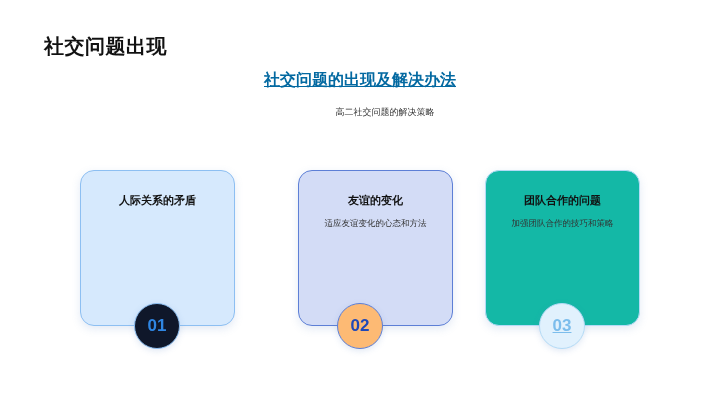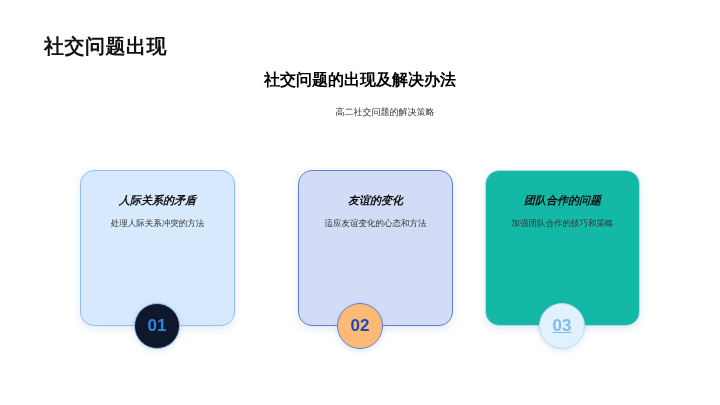--- a/index.html
+++ b/index.html
@@ -8,34 +8,34 @@
       background: #ffffff;
       font-family: "DejaVu Sans", "Liberation Sans", sans-serif;
     }
     .slide { position: relative; width: 720px; height: 390px; background: #ffffff; }
     .section-title {
       position: absolute; left: 44px; top: 33px;
       font-size: 20px; font-weight: bold; color: #111111; letter-spacing: 0.5px;
     }
     .main-title {
       position: absolute; left: 0; width: 720px; top: 70px; text-align: center;
-      font-size: 16px; font-weight: bold; color: #000000;
+      font-size: 16px; font-weight: bold; color: #0369a1; text-decoration: underline;
     }
     .subtitle {
       position: absolute; left: 0; width: 720px; top: 106px; text-align: center;
       font-size: 9px; color: #333333; margin-left: 25px;
     }
     .card {
       position: absolute; top: 170px; width: 155px; height: 156px;
       border-radius: 14px; border: 1px solid;
       box-shadow: 0 3px 8px rgba(100, 140, 200, 0.18);
     }
     .card-title {
       position: absolute; left: 0; right: 0; top: 22px; text-align: center;
-      font-size: 11px; font-weight: bold; color: #111111; font-style: italic;
+      font-size: 11px; font-weight: bold; color: #111111;
     }
     .card-desc {
       position: absolute; left: 0; right: 0; top: 47px; text-align: center;
       font-size: 8.5px; color: #333333;
     }
     .badge {
       position: absolute; width: 46px; height: 46px; border-radius: 50%;
       border: 1px solid; top: 303px;
       display: flex; align-items: center; justify-content: center;
       font-family: "Liberation Sans", sans-serif;
@@ -46,21 +46,20 @@
 </head>
 <body>
 
 <div class="slide">
   <div class="section-title">社交问题出现</div>
   <div class="main-title">社交问题的出现及解决办法</div>
   <div class="subtitle">高二社交问题的解决策略</div>
 
   <div class="card" id="card-0" style="left: 80px; background: rgb(214, 233, 253); border-color: rgb(141, 191, 242);">
     <div class="card-title">人际关系的矛盾</div>
-    <div class="card-desc">处理人际关系冲突的方法</div>
   </div>
   <div class="badge" id="badge-0" style="left: 134px; background: #0f172a; border-color: rgb(141, 191, 242); color: rgb(47, 134, 227);">01</div>
 
   <div class="card" id="card-1" style="left: 298px; background: rgb(211, 220, 246); border-color: rgb(93, 127, 214);">
     <div class="card-title">友谊的变化</div>
     <div class="card-desc">适应友谊变化的心态和方法</div>
   </div>
   <div class="badge" id="badge-1" style="left: 337px; background: #fdba74; border-color: rgb(93, 127, 214); color: rgb(31, 72, 184);">02</div>
 
   <div class="card" id="card-2" style="left: 485px; background: #14b8a6; border-color: rgb(180, 219, 246);">

